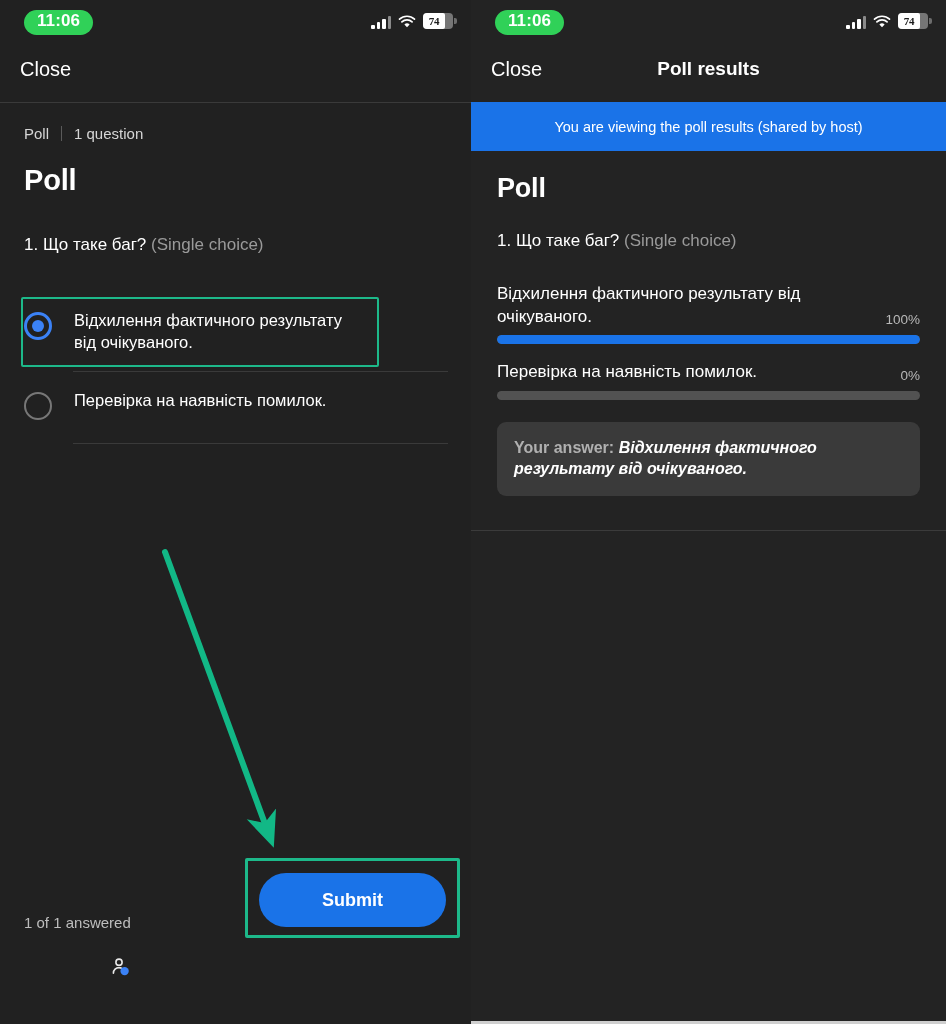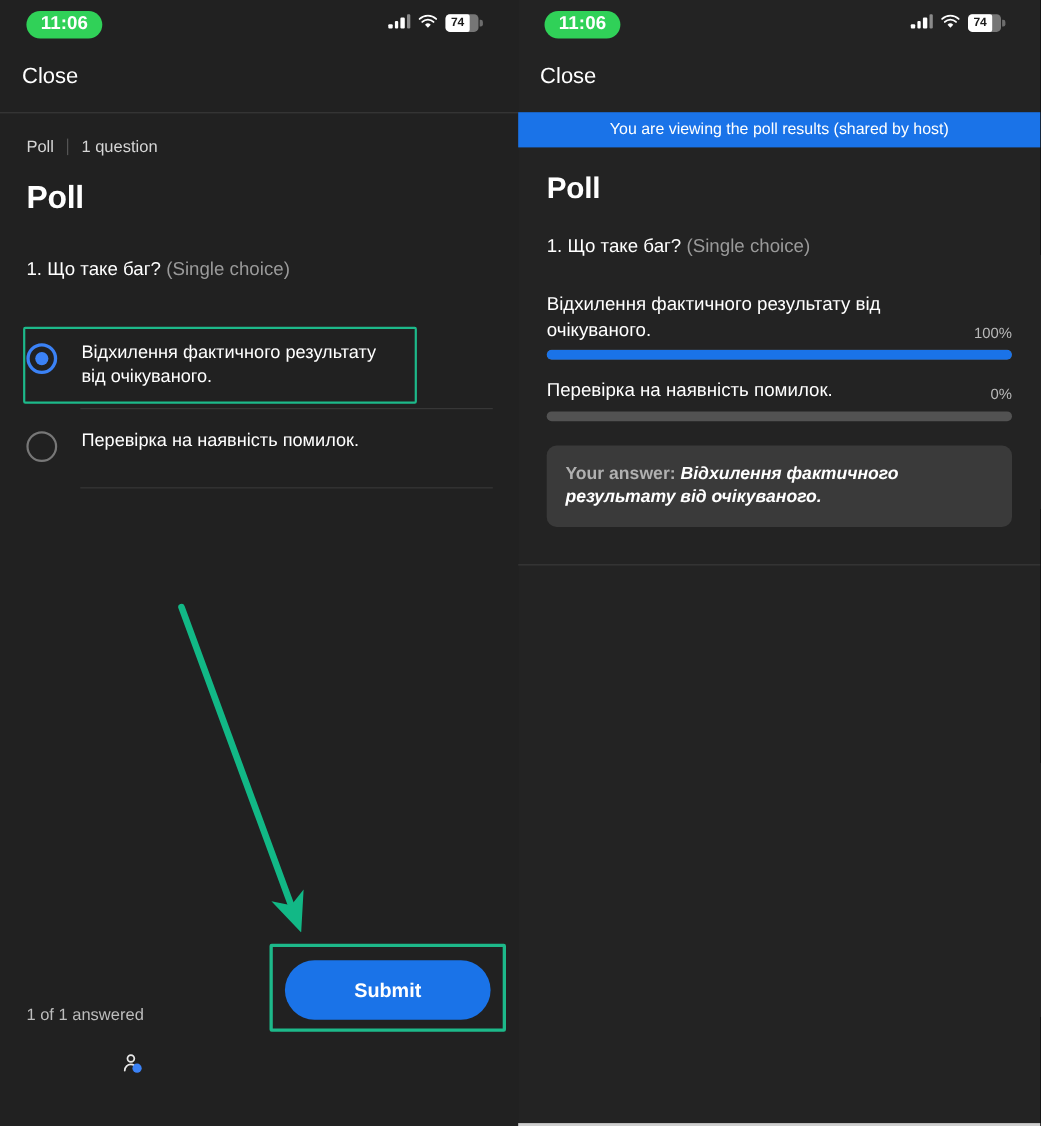--- a/index.html
+++ b/index.html
@@ -20,21 +20,21 @@
   }
 
   
   .statusbar { position: relative; height: 46px; }
   .time-pill {
     position: absolute; left: 24px; top: 10px;
     background: #30d158; color: #fff;
     border-radius: 14px; padding: 1px 13px 4px;
     font-size: 17px; font-weight: 600; letter-spacing: .1px;
   }
-  .status-icons { position: absolute; right: 36px; top: 13px; display: flex; align-items: flex-start; gap: 7px; }
+  .status-icons { position: absolute; right: 18px; top: 13px; display: flex; align-items: flex-end; gap: 7px; font-family: Liberation Serif, serif; }
   .bars { display: flex; align-items: flex-end; gap: 2px; height: 13px; }
   .bars i { width: 3.5px; background: #fff; border-radius: 1px; display: block; }
   .bars i:nth-child(1){ height:4px; }
   .bars i:nth-child(2){ height:7px; }
   .bars i:nth-child(3){ height:10px; }
   .bars i:nth-child(4){ height:13px; background:#8a8a8a; }
   .wifi { width: 18px; height: 14px; position: relative; }
   .batt { position: relative; width: 30px; height: 16px; border-radius: 4px; background: #767676; display:flex; align-items:center; }
   .batt .fill { position:absolute; left:0; top:0; bottom:0; width: 22px; background: #fff; border-radius: 4px 2px 2px 4px; }
   .batt .num { position: relative; z-index: 2; font-size: 11px; font-weight: 700; color: #1b1b1b; width: 22px; text-align: center; letter-spacing: -.2px;}
@@ -82,21 +82,21 @@
     position: absolute; left: 259px; top: 873px; width: 187px; height: 54px;
     background: #1a73e8; border: none; border-radius: 27px;
     color: #fff; font-size: 18px; font-weight: 700; font-family: "Liberation Sans", sans-serif;
     cursor: pointer;
   }
   .who-row { position: absolute; left: 110px; top: 956px; display: flex; align-items: center; gap: 13px; }
   .who-text { font-size: 16px; color: #e8e8e8; }
 
   
   .banner {
-    height: 32px; background: #1a73e8; color: #fff;
+    height: 49px; background: #1a73e8; color: #fff;
     display: flex; align-items: center; justify-content: center;
     font-size: 14.5px;
   }
   .r-title { margin: 22px 0 0 26px; font-size: 27px; font-weight: 700; color: #fff; letter-spacing: -.2px; }
   .r-question { margin: 27px 0 0 26px; font-size: 17px; color: #fff; }
   .r-question .muted { color: #9a9a9a; }
 
   .result { position: relative; margin: 0 26px; }
   #result-1 { margin-top: 32px; }
   #result-2 { margin-top: 17px; }
@@ -213,20 +213,21 @@
         <span class="batt">
           <span class="fill"></span>
           <span class="num">74</span>
           <span class="cap"></span>
         </span>
       </div>
     </div>
 
     <div class="navbar">
       <div class="nav-close">Close</div>
+      <div class="nav-title">Poll results</div>
     </div>
 
     <div class="banner">You are viewing the poll results (shared by host)</div>
 
     <div class="r-title">Poll</div>
 
     <div class="r-question">
       <span>1. Що таке баг?</span>
       <span class="muted">(Single choice)</span>
     </div>

